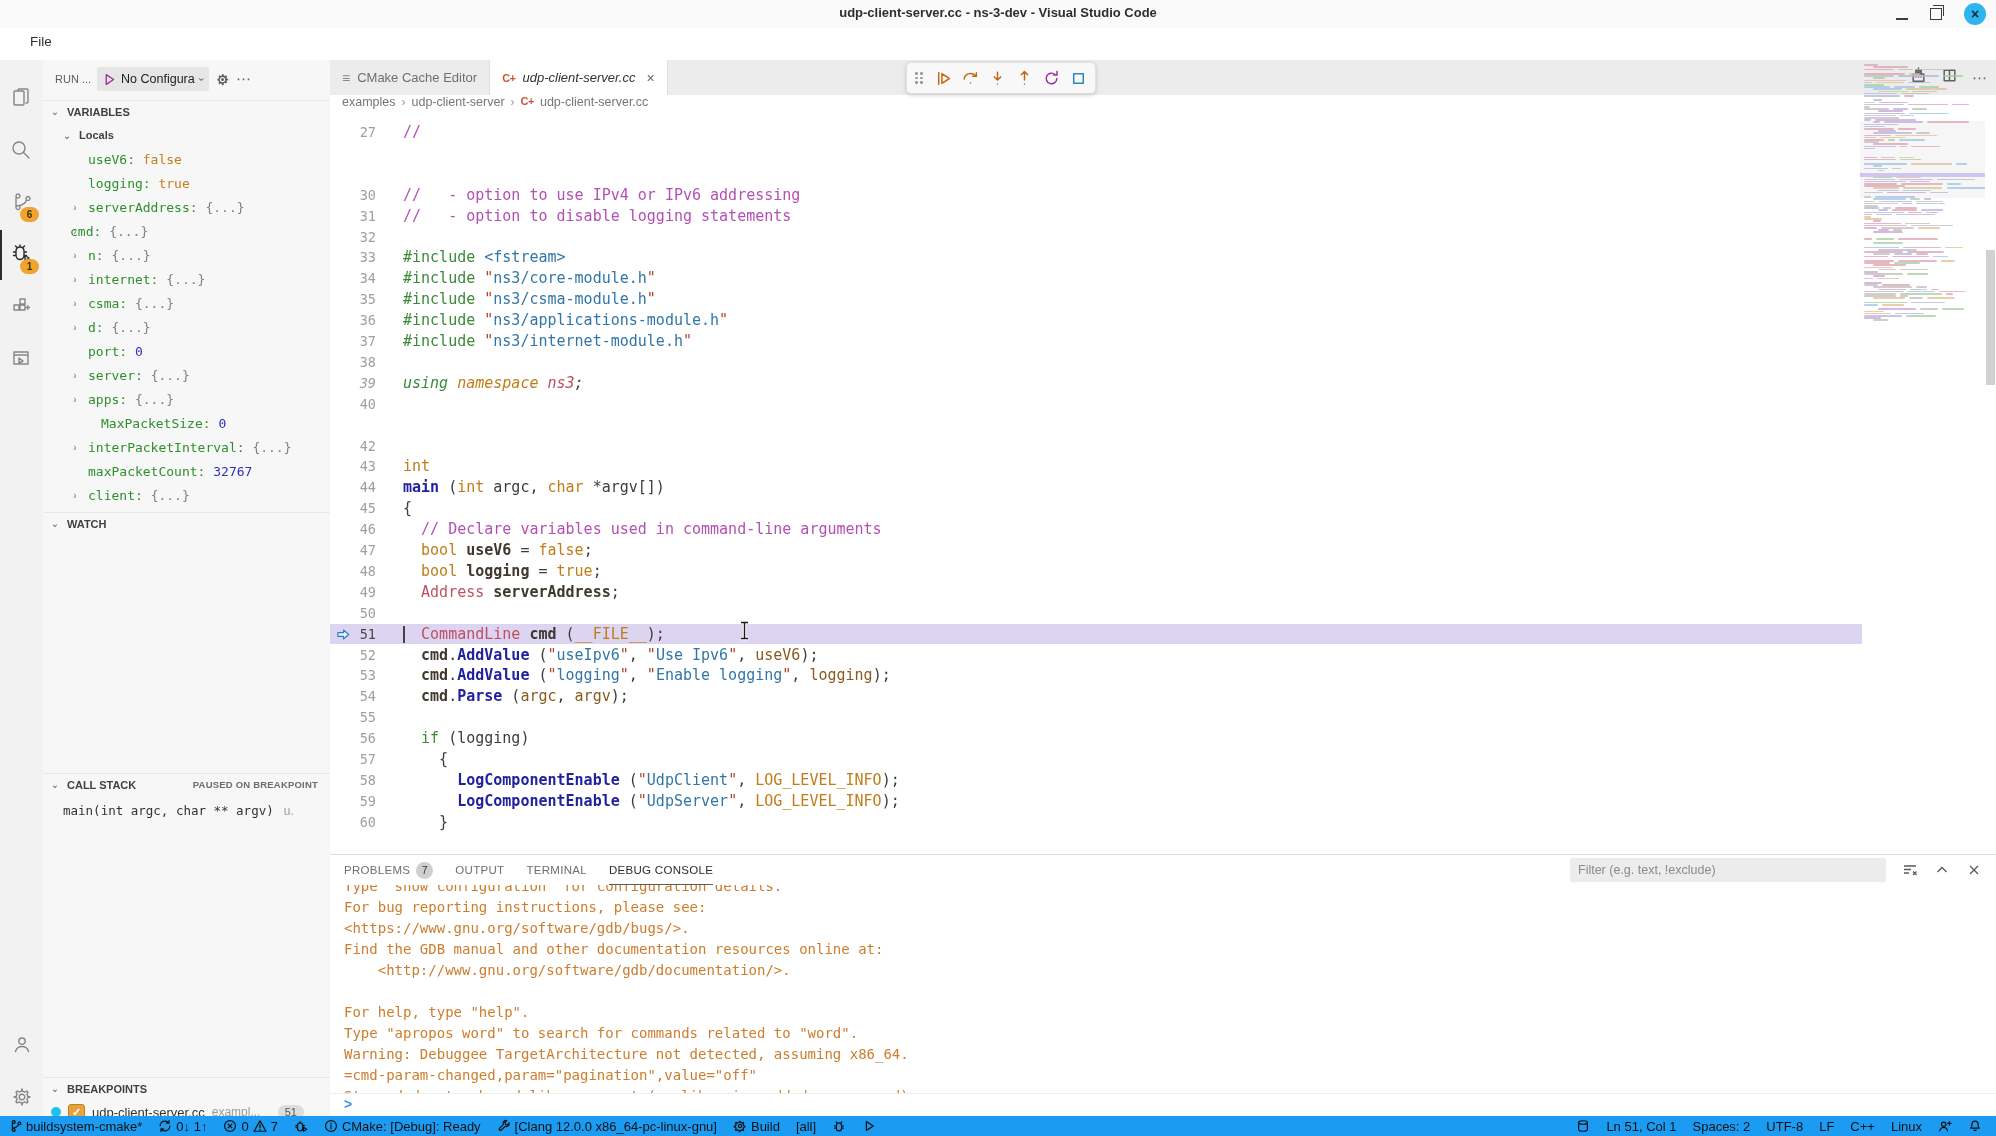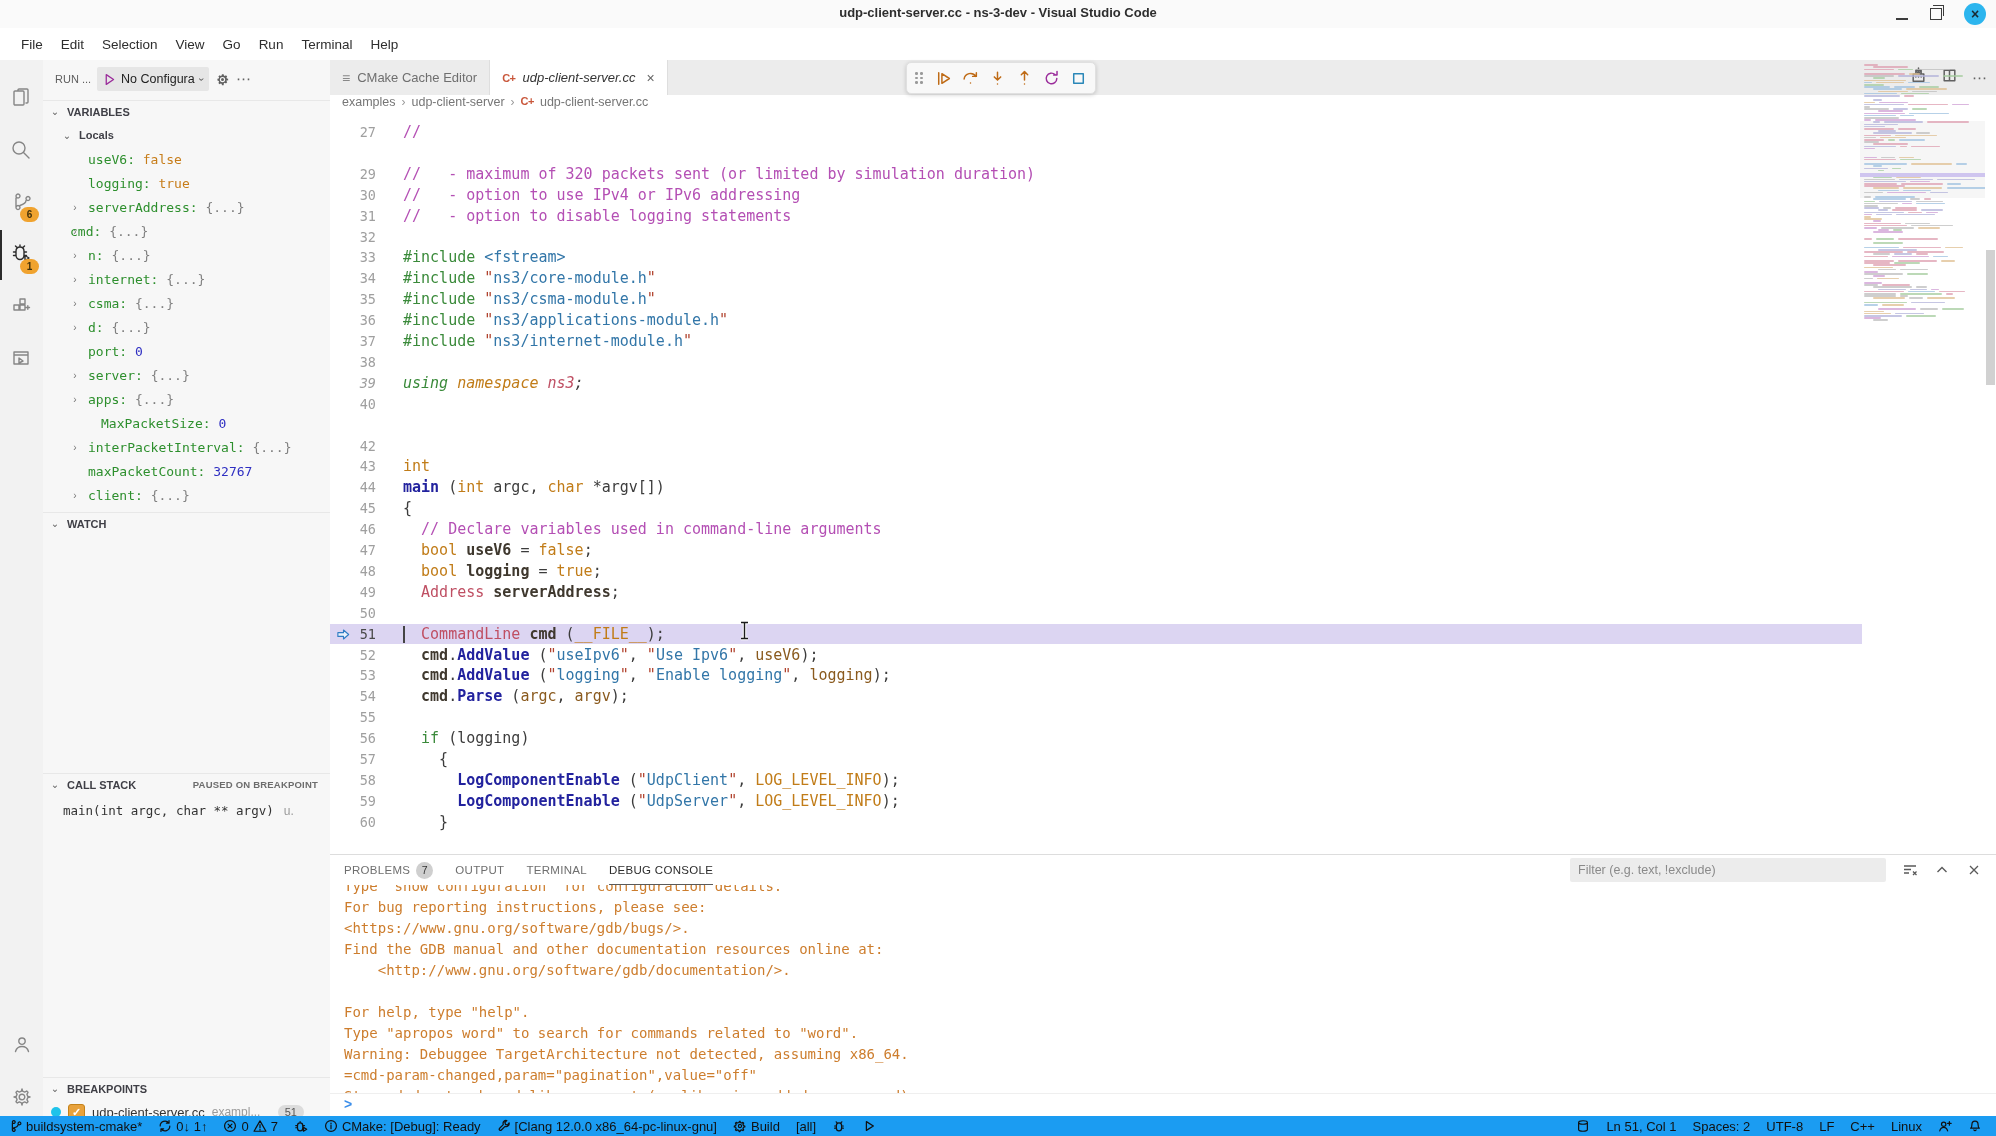--- a/index.html
+++ b/index.html
@@ -6,21 +6,21 @@
   #app{position:relative;width:1996px;height:1136px;background:#fff;overflow:hidden;
        font-family:"Liberation Sans",sans-serif;color:#3c3c3c;-webkit-font-smoothing:antialiased;}
   
   .titlebar{position:absolute;left:0;top:0;width:100%;height:28px;background:#fafafa;}
   .titlebar .title{position:absolute;left:0;right:0;top:5px;text-align:center;font-size:13px;font-weight:bold;color:#2e2e2e;}
   .winctl{position:absolute;right:10px;top:3px;display:flex;gap:22px;align-items:center;height:22px;}
   .wc-min{width:12px;height:2px;background:#3c3c3c;margin-top:10px;}
   .wc-rest{width:10px;height:10px;border:1.4px solid #3c3c3c;position:relative;background:#fafafa;}
   .wc-rest:before{content:"";position:absolute;left:2px;top:-4px;width:10px;height:10px;border:1.4px solid #3c3c3c;border-bottom:none;border-left:none;}
   .wc-close{width:22px;height:22px;border-radius:50%;background:#2cb5ee;color:#1a2a33;display:flex;align-items:center;justify-content:center;font-size:14px;font-weight:bold;}
-  .menubar{position:absolute;left:12px;top:28px;height:32px;display:flex;align-items:center;background:transparent;}
+  .menubar{position:absolute;left:4px;top:28px;height:32px;display:flex;align-items:center;background:transparent;flex-direction:column;}
   .menu-item{padding:6px 9px;font-size:13.5px;color:#2e2e2e;border-radius:3px;}
   
   .activitybar{position:absolute;left:0;top:60px;width:43px;height:1056px;background:#f2f2f2;}
   .act-item{position:absolute;left:0;width:43px;height:50px;display:flex;align-items:center;justify-content:center;color:#868686;}
   .act-item.active{color:#2c2c2c;box-shadow:inset 2px 0 0 #2c2c2c;}
   .act-item svg{width:24px;height:24px;}
   .act-badge{position:absolute;right:4px;bottom:6px;min-width:15px;height:15px;border-radius:9px;background:#f0a32f;
              color:#40300a;font-size:10px;font-weight:bold;display:flex;align-items:center;justify-content:center;padding:0 2px;}
   
   .sidebar{position:absolute;left:43px;top:60px;width:287px;height:1056px;background:#f7f7f7;border-right:1px solid #e4e4e4;font-size:13px;}
@@ -306,24 +306,20 @@
         <span class="bc-sep">›</span>
         <span>udp-client-server</span>
         <span class="bc-sep">›</span>
         <span class="cppicon">C+</span>
         <span>udp-client-server.cc</span>
       </div>
     <div class="codearea" id="codearea">
         <div class="cline" style="top: 2px;">
           <div class="gut">27</div>
           <div class="ctext"><span class="tk-c">//</span></div>
-        </div>
-        <div class="cline" style="top: 43.8px;">
-          <div class="gut">29</div>
-          <div class="ctext"><span class="tk-c">//   - maximum of 320 packets sent (or limited by simulation duration)</span></div>
         </div>
         <div class="cline" style="top: 64.7px;">
           <div class="gut">30</div>
           <div class="ctext"><span class="tk-c">//   - option to use IPv4 or IPv6 addressing</span></div>
         </div>
         <div class="cline" style="top: 85.6px;">
           <div class="gut">31</div>
           <div class="ctext"><span class="tk-c">//   - option to disable logging statements</span></div>
         </div>
         <div class="cline" style="top: 106.5px;">

